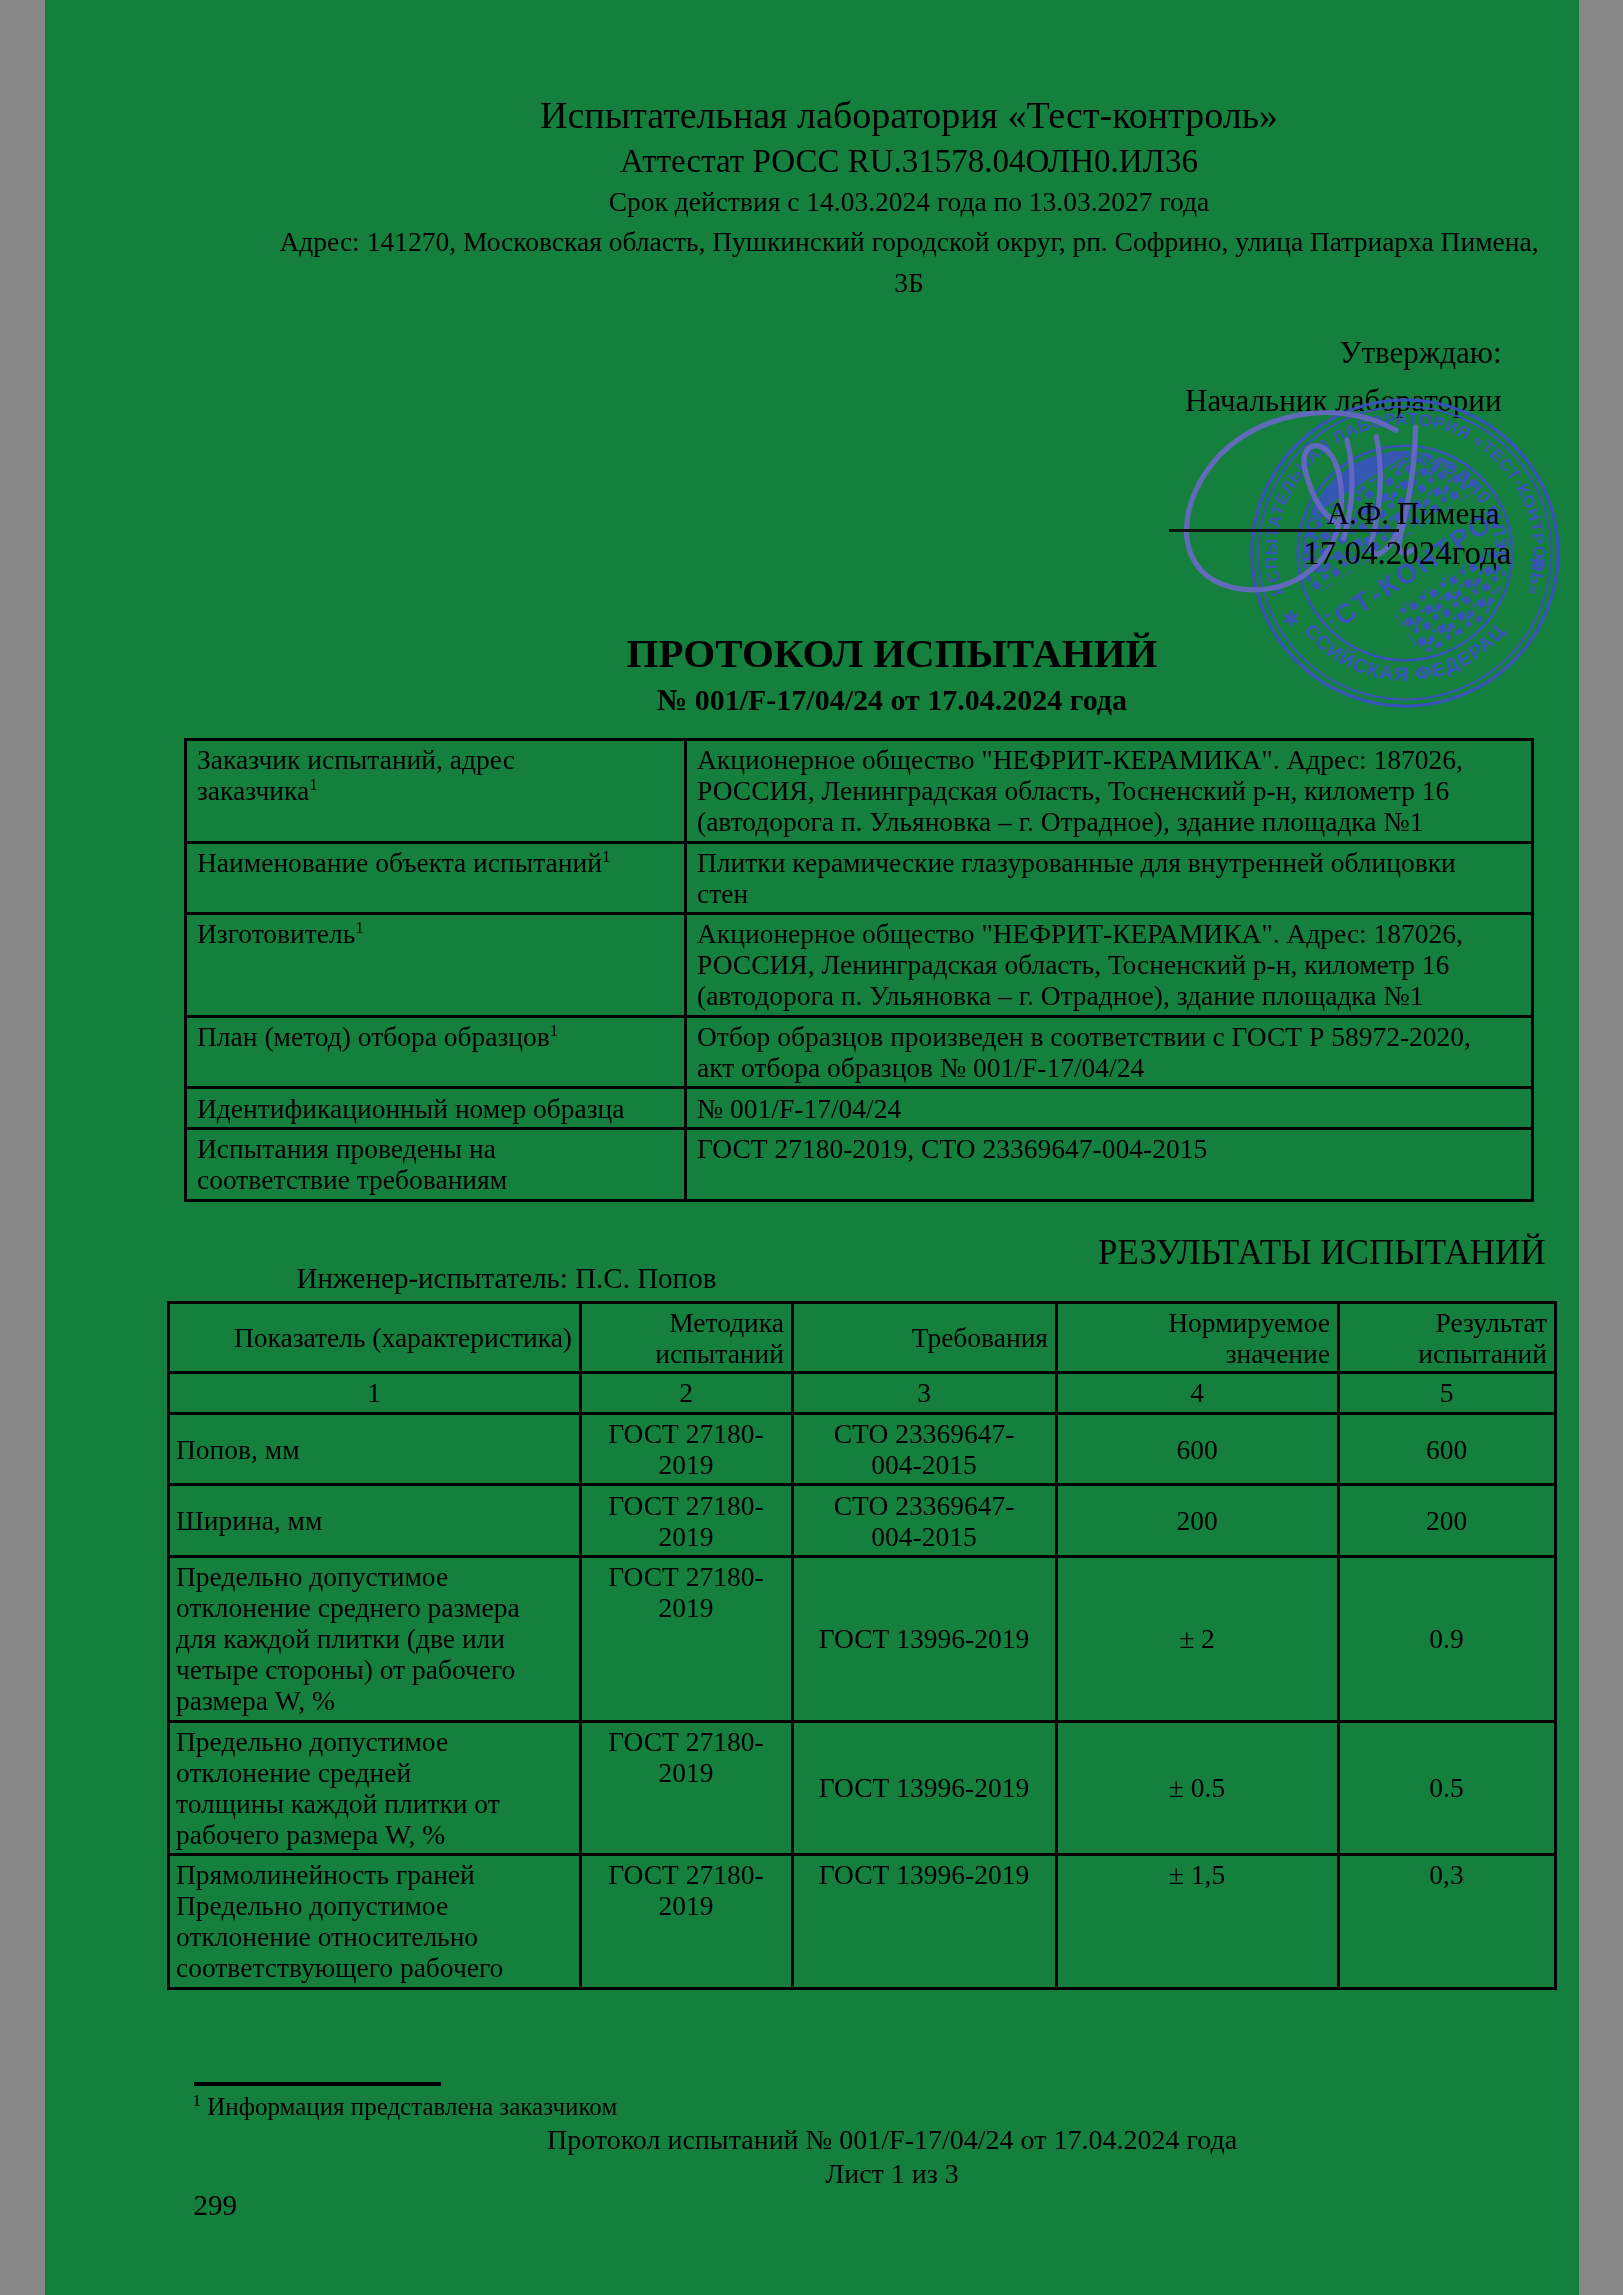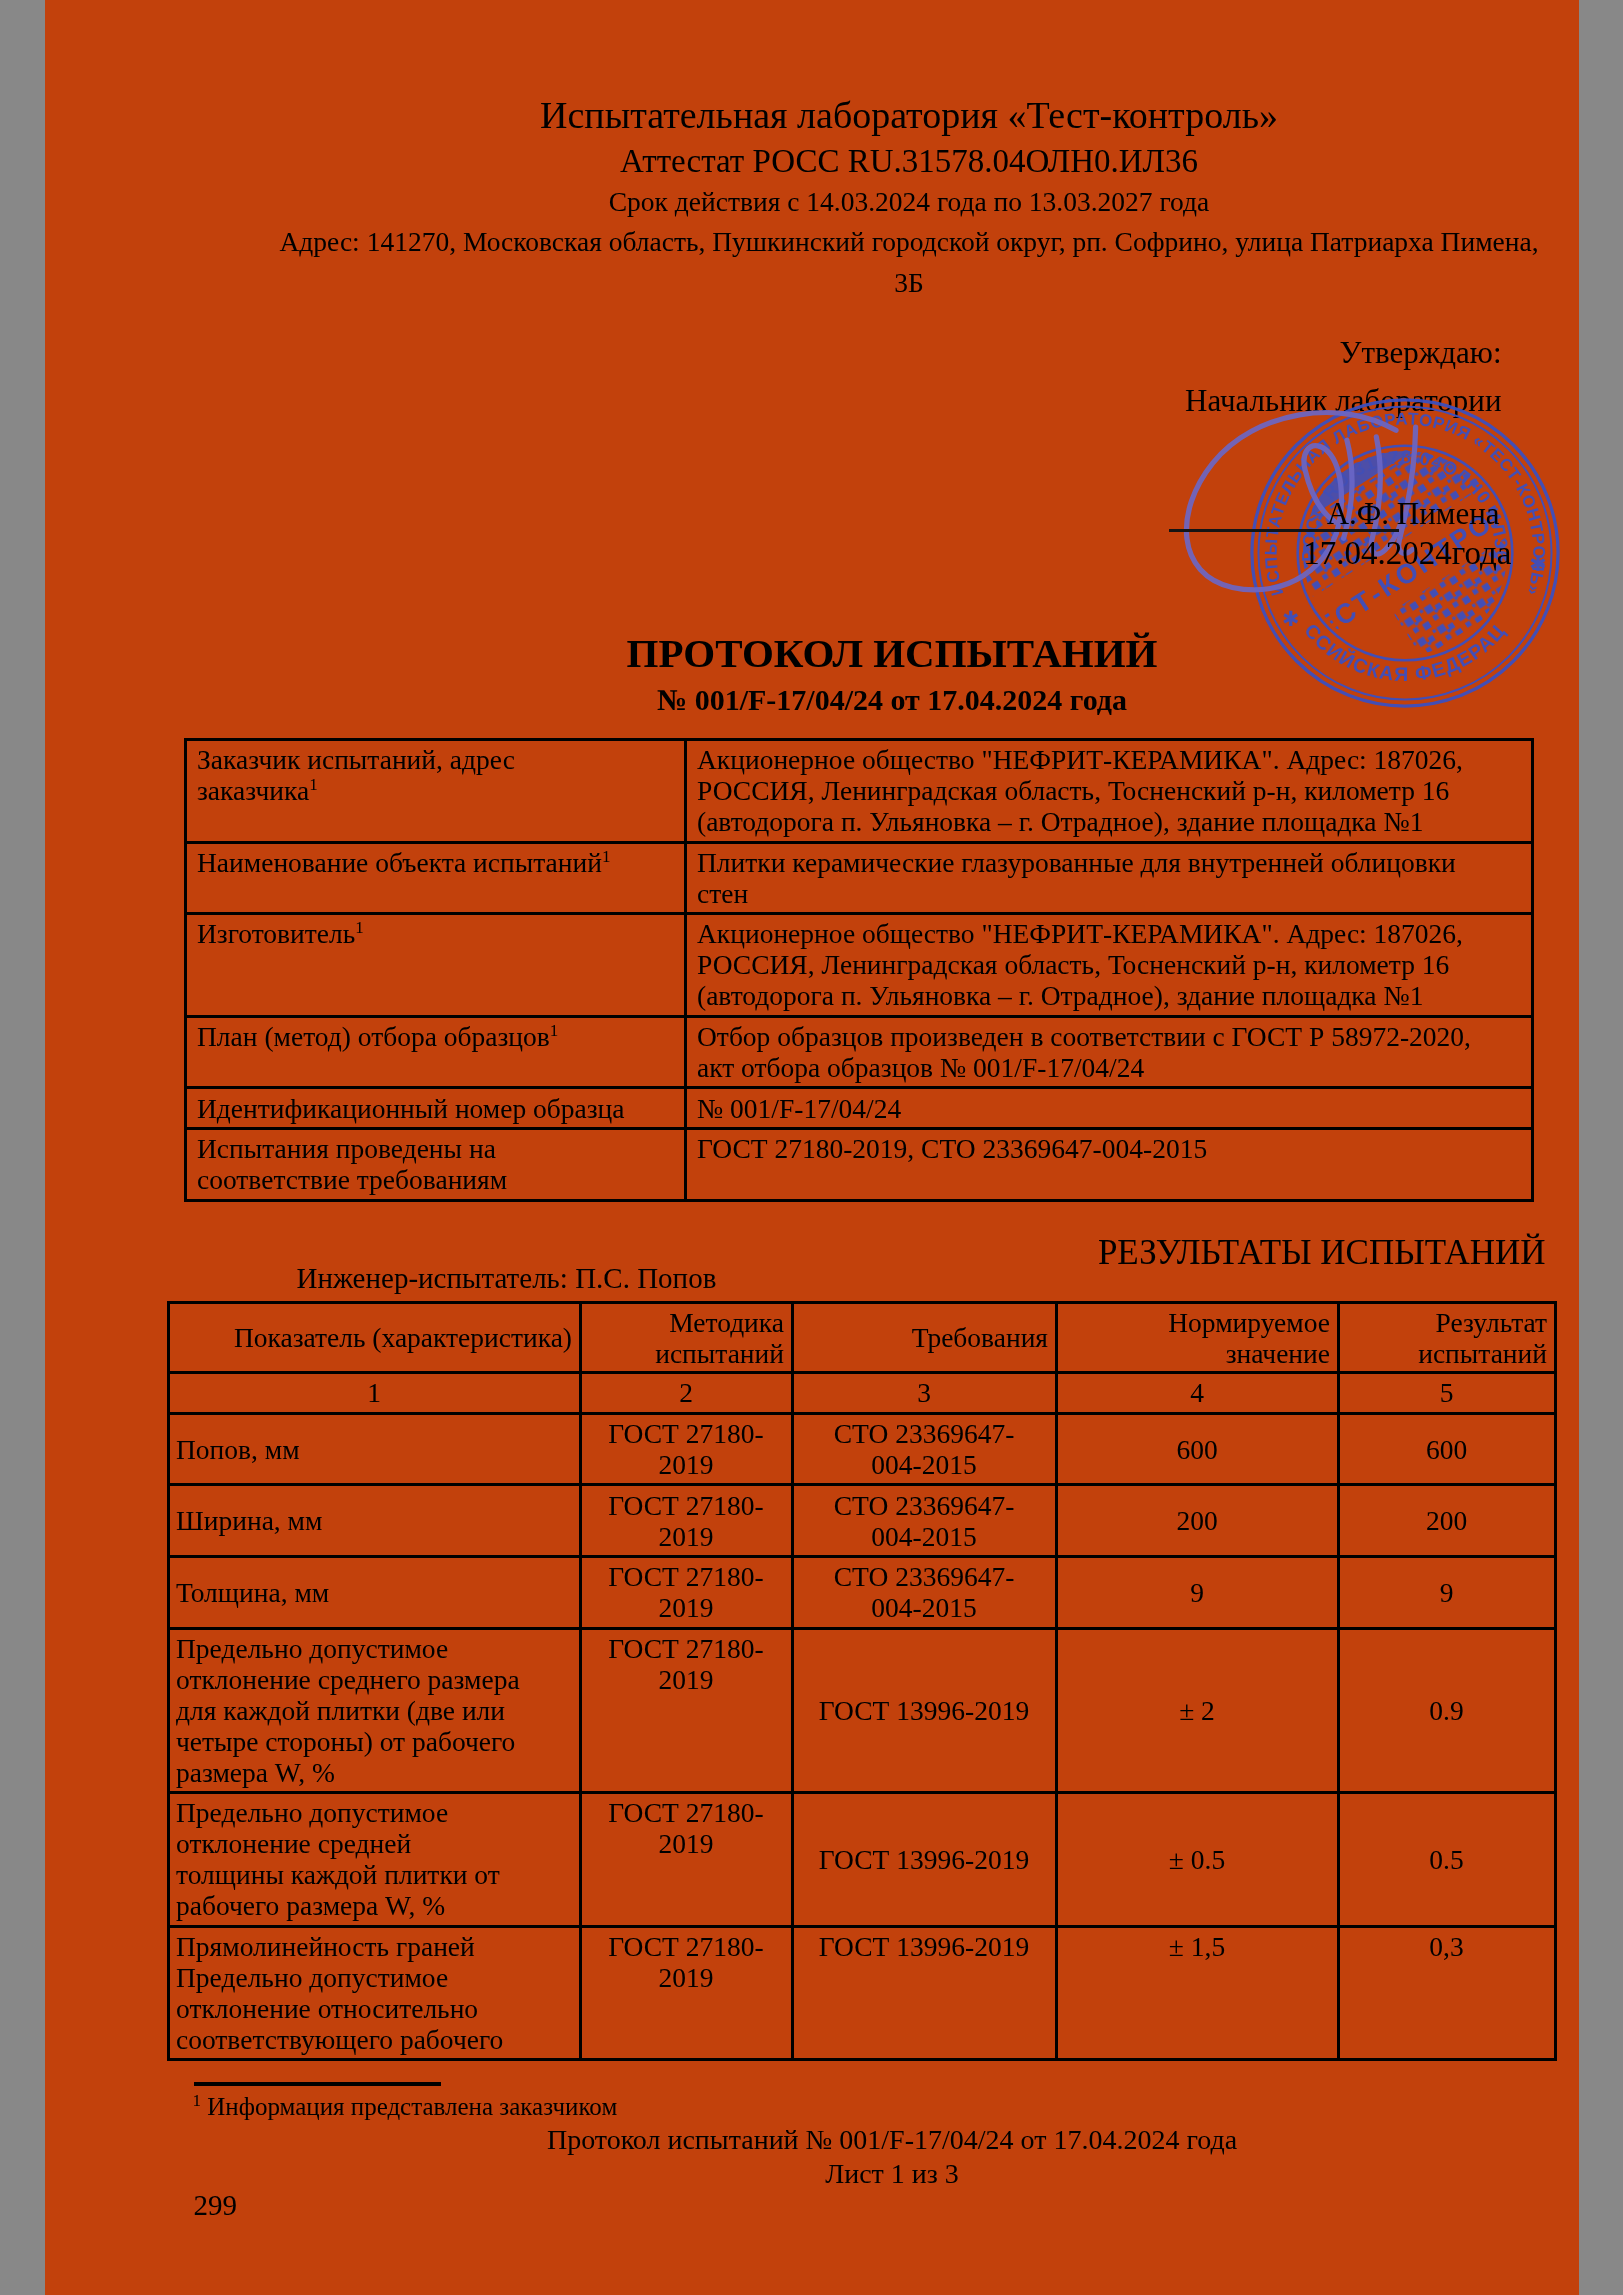--- a/index.html
+++ b/index.html
@@ -1,19 +1,19 @@
 <!DOCTYPE html>
 <html lang="ru" style="font-size:10.5px"><head>
 <meta charset="utf-8">
 <style>
   html,body{margin:0;padding:0;background:#888;}
   .page{
     position:relative;
     width:1534px;height:2295px;
-    background:#c2410c;
+    background:#15803d;
     font-family:"Liberation Serif","DejaVu Serif",serif;
     color:#000;
     overflow:hidden;
     margin:0 auto;
   }
   .pre{white-space:pre-line;}
 
   
   .header{position:absolute;top:90px;left:151px;width:1427px;text-align:center;}
   .lab-name{font-size:38px;line-height:50px;}
@@ -232,29 +232,20 @@
       </tr>
       <tr>
         <td class="ind pre">Ширина, мм</td>
         <td class="pre">ГОСТ 27180-
 2019</td>
         <td class="pre">СТО 23369647-
 004-2015</td>
         <td>200</td>
         <td>200</td>
       </tr>
-      <tr>
-        <td class="ind pre">Толщина, мм</td>
-        <td class="pre">ГОСТ 27180-
-2019</td>
-        <td class="pre">СТО 23369647-
-004-2015</td>
-        <td>9</td>
-        <td>9</td>
-      </tr>
       <tr class="mixed">
         <td class="ind pre">Предельно допустимое
 отклонение среднего размера
 для каждой плитки (две или
 четыре стороны) от рабочего
 размера W, %</td>
         <td class="pre">ГОСТ 27180-
 2019</td>
         <td class="mid pre">ГОСТ 13996-2019</td>
         <td class="mid">± 2</td>

